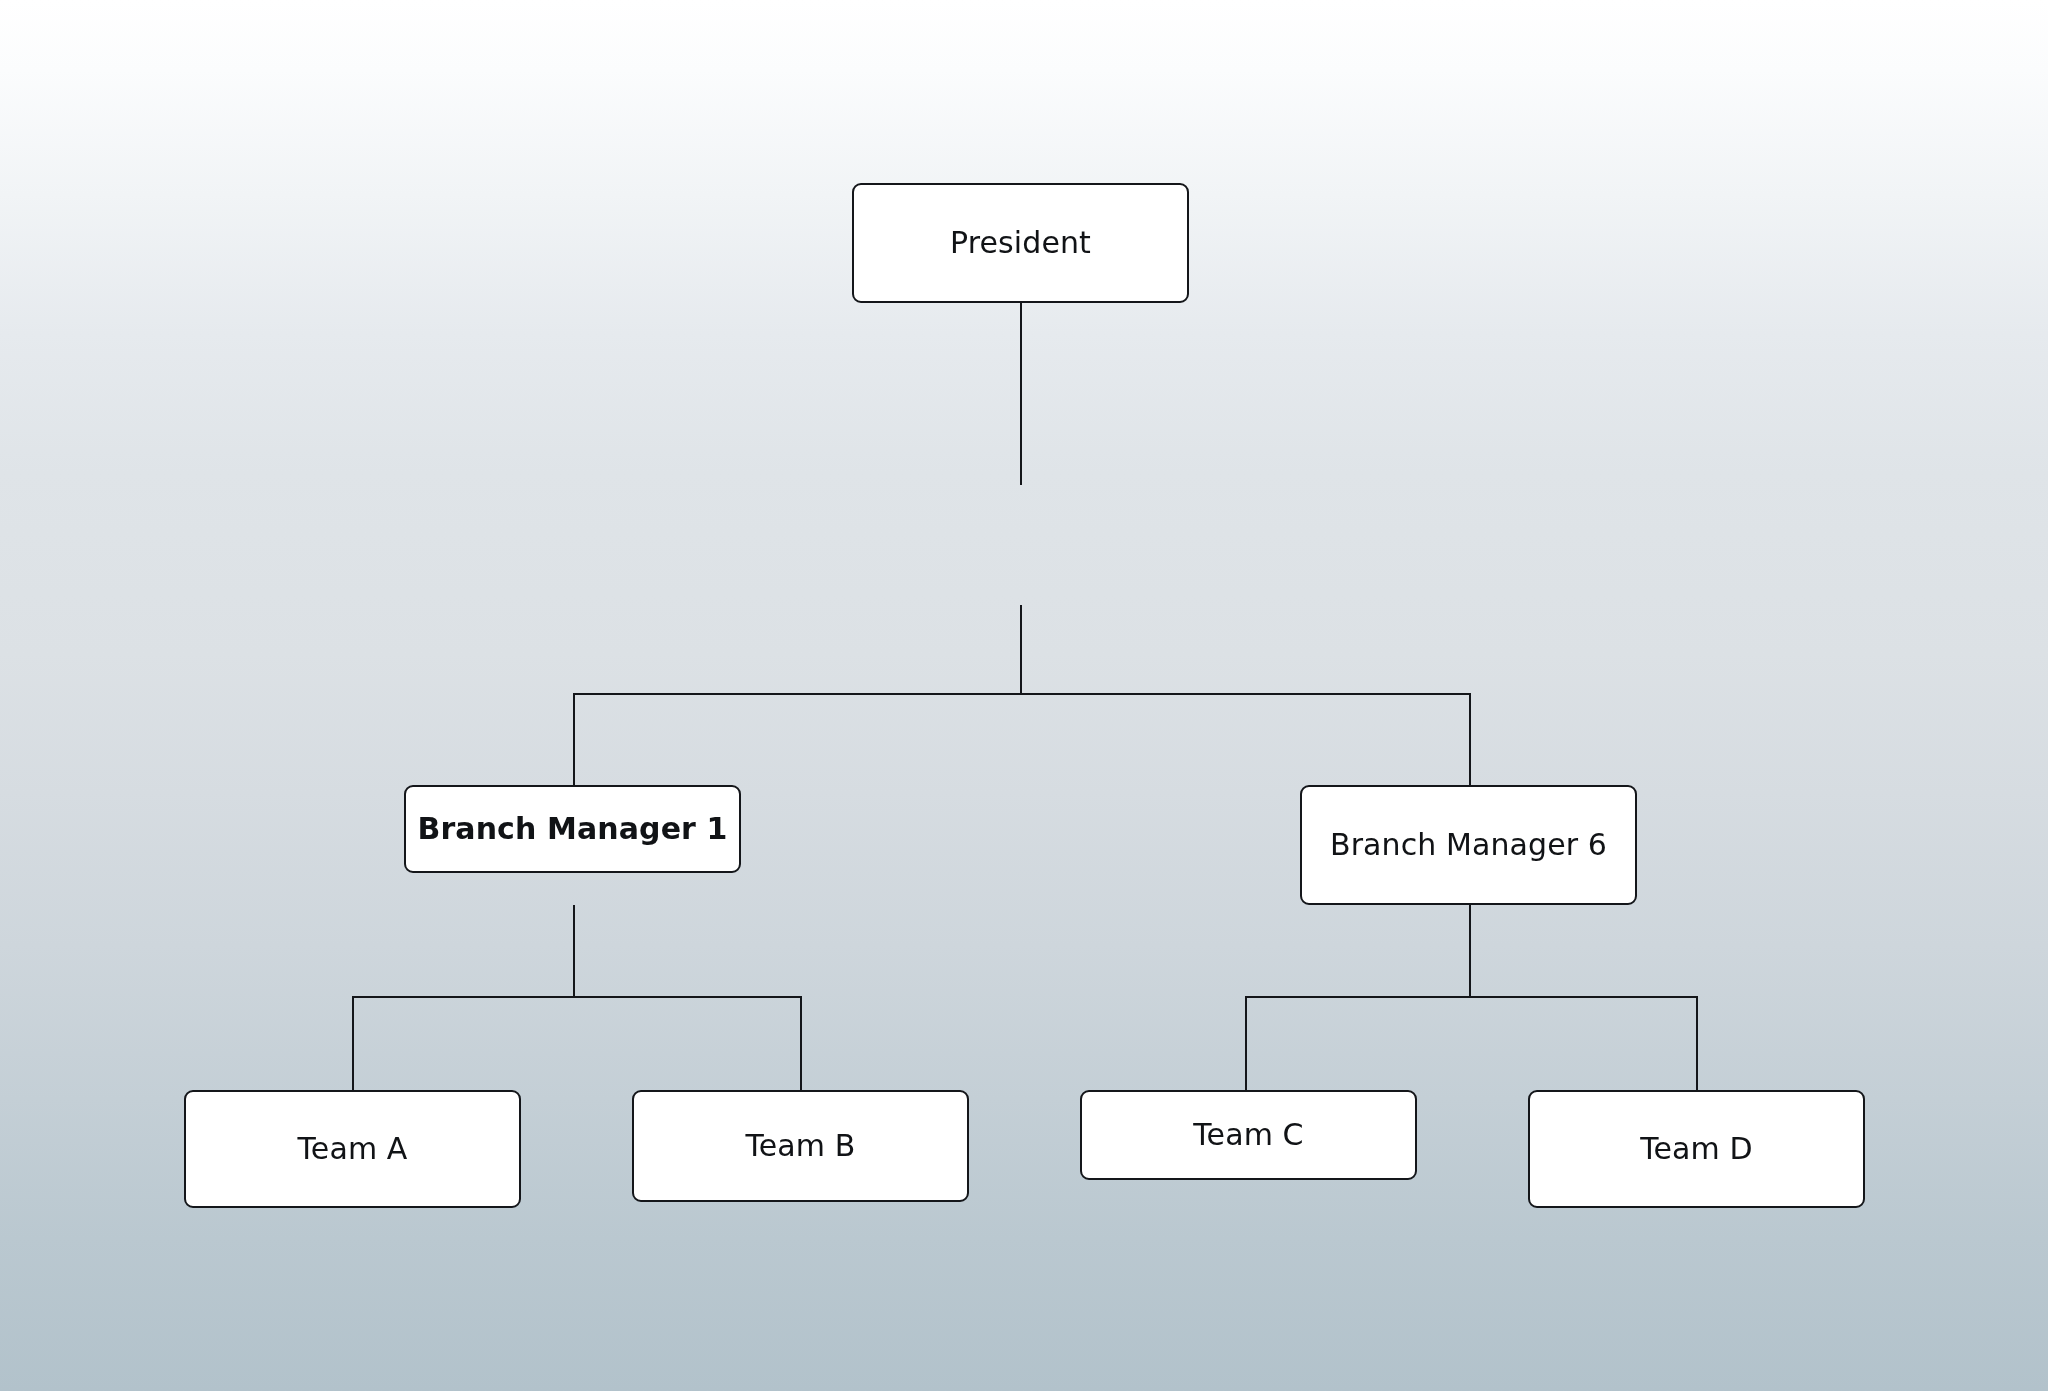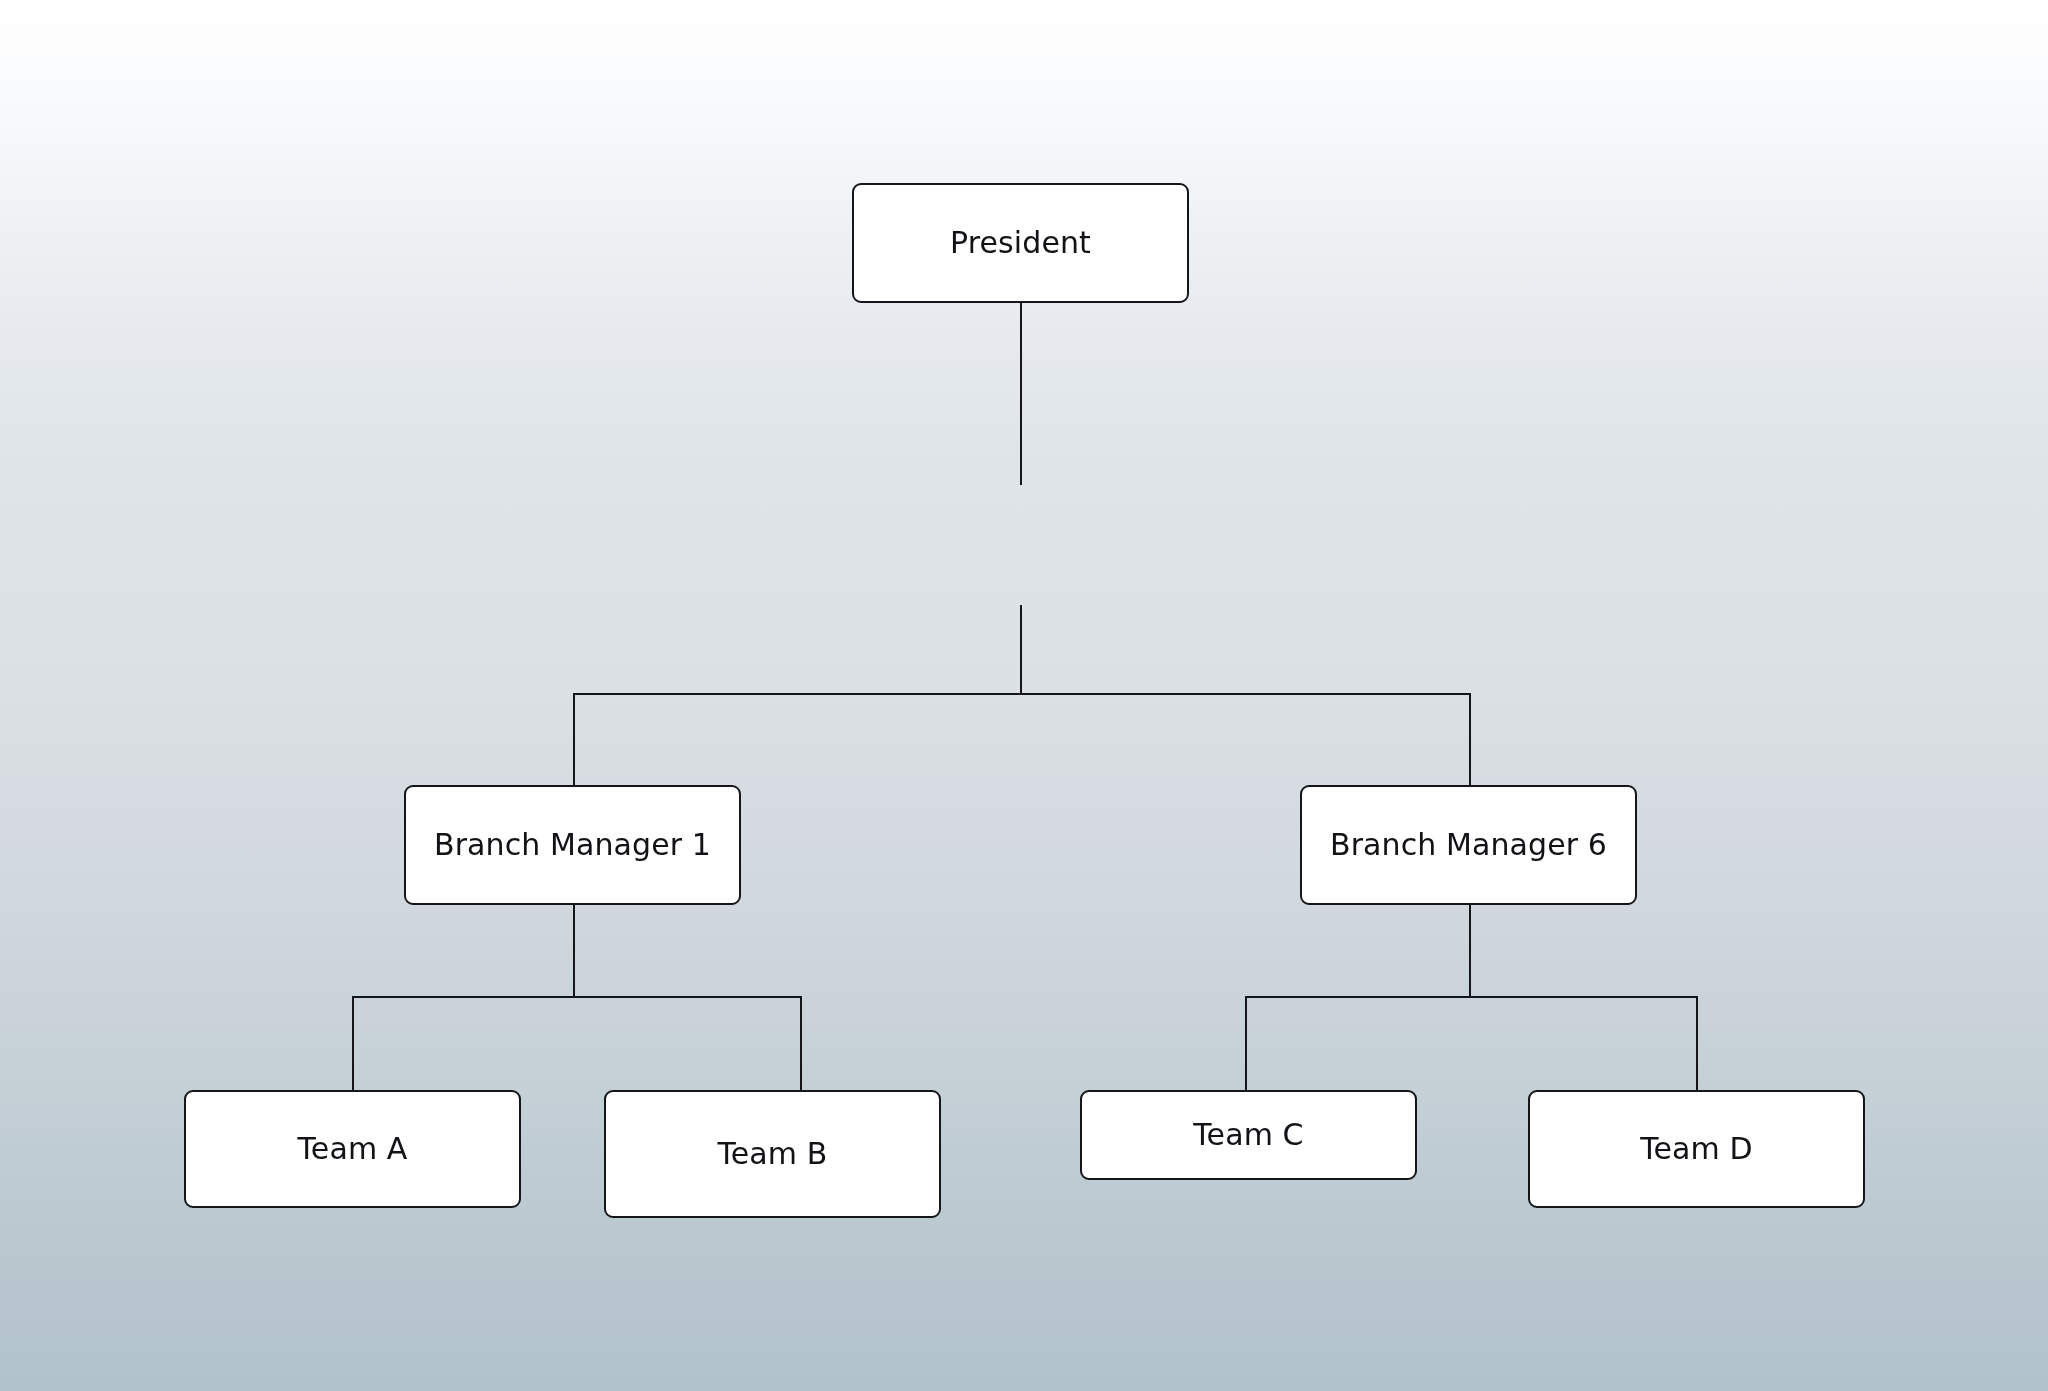--- a/index.html
+++ b/index.html
@@ -76,42 +76,43 @@
     top: 485px;
     width: 337px;
     height: 120px;
   }
 
   
   .node-branch-manager-1 {
     left: 404px;
     top: 785px;
     width: 337px;
-    height: 120px;
+    height: 88px;
+    font-weight: bold;
   }
   .node-branch-manager-2 {
     left: 1300px;
     top: 785px;
     width: 337px;
     height: 120px;
   }
 
   
   .node-team-a {
     left: 184px;
     top: 1090px;
     width: 337px;
     height: 118px;
     align-items: center;
   }
   .node-team-b {
-    left: 604px;
+    left: 632px;
     top: 1090px;
     width: 337px;
-    height: 128px;
+    height: 112px;
   }
   .node-team-c {
     left: 1080px;
     top: 1090px;
     width: 337px;
     height: 90px;
   }
   .node-team-d {
     left: 1528px;
     top: 1090px;

